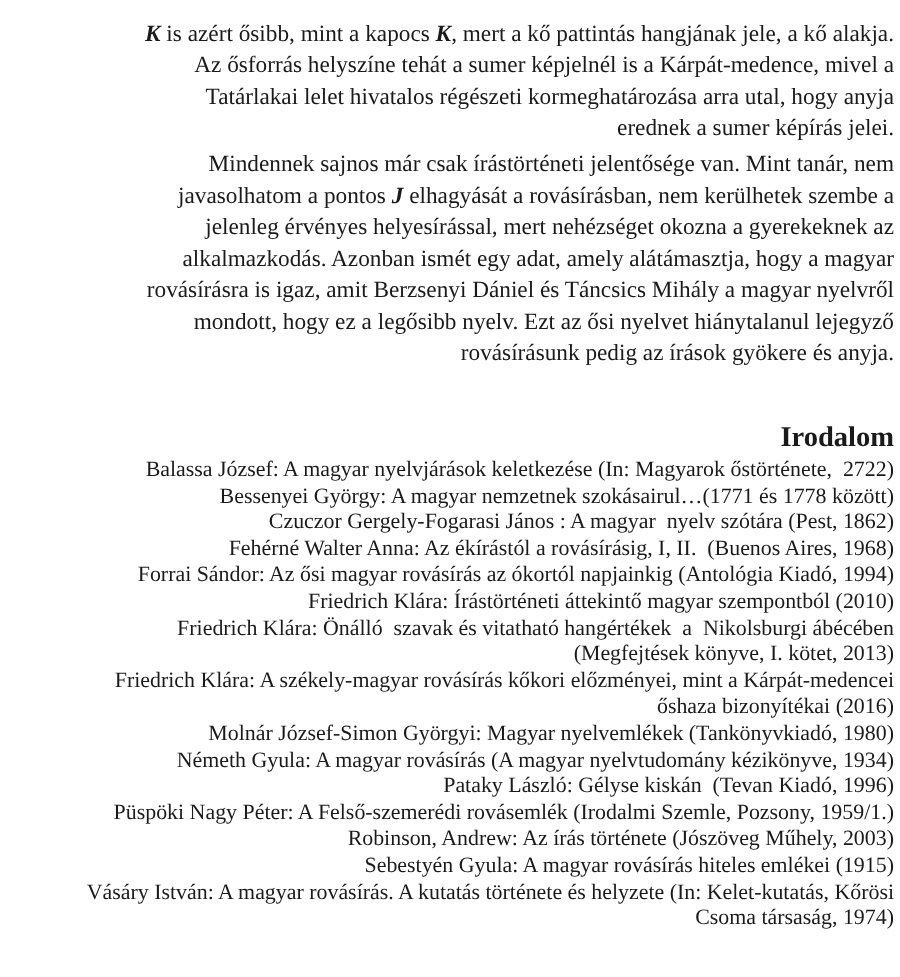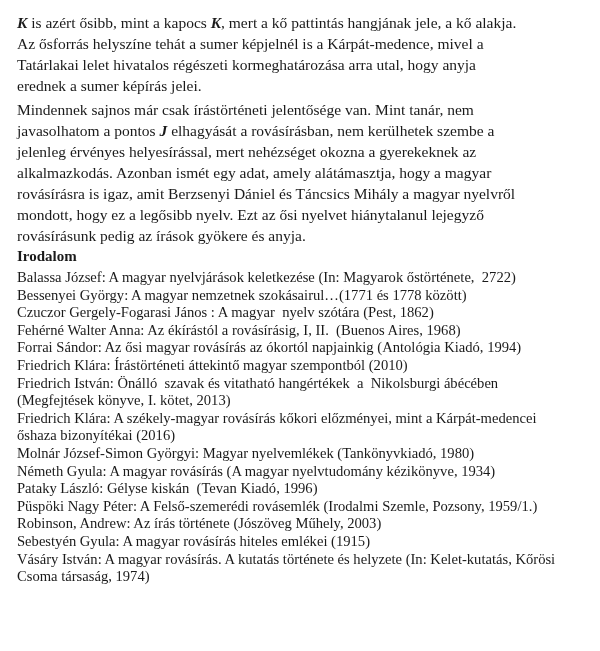--- a/index.html
+++ b/index.html
@@ -8,31 +8,33 @@
     background: #ffffff;
     font-family: "Liberation Serif", "DejaVu Serif", serif;
     color: #1a1a1a;
     overflow: hidden;
   }
   .page {
     box-sizing: border-box;
     width: 600px; height: 651px;
     padding: 12px 4px 0 17px;
     background: #ffffff;
+    text-align: right;
   }
   .para {
     font-size: 15.5px;
     line-height: 21px;
     margin: 0;
   }
   .para2 { margin-top: 3px; }
   .line { white-space: pre; }
   .bi { font-weight: bold; font-style: italic; }
   .bib-heading {
-    font-size: 15px;
+    margin-top: 36px;
+    font-size: 19px;
     font-weight: bold;
     line-height: 20px;
     white-space: pre;
   }
   .bib-list {
     margin-top: 3px;
     font-size: 14.6px;
     line-height: 17.6px;
   }
 </style>
@@ -60,21 +62,21 @@
 
   <div class="bib-heading">Irodalom</div>
 
   <div class="bib-list">
     <div class="line">Balassa József: A magyar nyelvjárások keletkezése (In: Magyarok őstörténete,  2722)</div>
     <div class="line">Bessenyei György: A magyar nemzetnek szokásairul…(1771 és 1778 között)</div>
     <div class="line">Czuczor Gergely-Fogarasi János : A magyar  nyelv szótára (Pest, 1862)</div>
     <div class="line">Fehérné Walter Anna: Az ékírástól a rovásírásig, I, II.  (Buenos Aires, 1968)</div>
     <div class="line">Forrai Sándor: Az ősi magyar rovásírás az ókortól napjainkig (Antológia Kiadó, 1994)</div>
     <div class="line">Friedrich Klára: Írástörténeti áttekintő magyar szempontból (2010)</div>
-    <div class="line">Friedrich István: Önálló  szavak és vitatható hangértékek  a  Nikolsburgi ábécében</div>
+    <div class="line">Friedrich Klára: Önálló  szavak és vitatható hangértékek  a  Nikolsburgi ábécében</div>
     <div class="line">(Megfejtések könyve, I. kötet, 2013)</div>
     <div class="line">Friedrich Klára: A székely-magyar rovásírás kőkori előzményei, mint a Kárpát-medencei</div>
     <div class="line">őshaza bizonyítékai (2016)</div>
     <div class="line">Molnár József-Simon Györgyi: Magyar nyelvemlékek (Tankönyvkiadó, 1980)</div>
     <div class="line">Németh Gyula: A magyar rovásírás (A magyar nyelvtudomány kézikönyve, 1934)</div>
     <div class="line">Pataky László: Gélyse kiskán  (Tevan Kiadó, 1996)</div>
     <div class="line">Püspöki Nagy Péter: A Felső-szemerédi rovásemlék (Irodalmi Szemle, Pozsony, 1959/1.)</div>
     <div class="line">Robinson, Andrew: Az írás története (Jószöveg Műhely, 2003)</div>
     <div class="line">Sebestyén Gyula: A magyar rovásírás hiteles emlékei (1915)</div>
     <div class="line">Vásáry István: A magyar rovásírás. A kutatás története és helyzete (In: Kelet-kutatás, Kőrösi</div>

